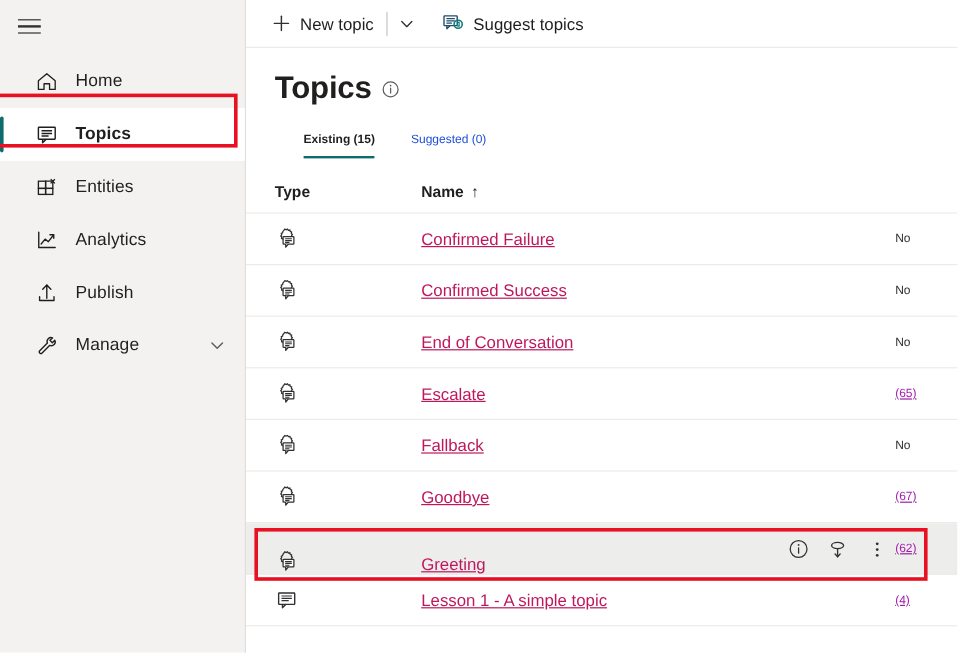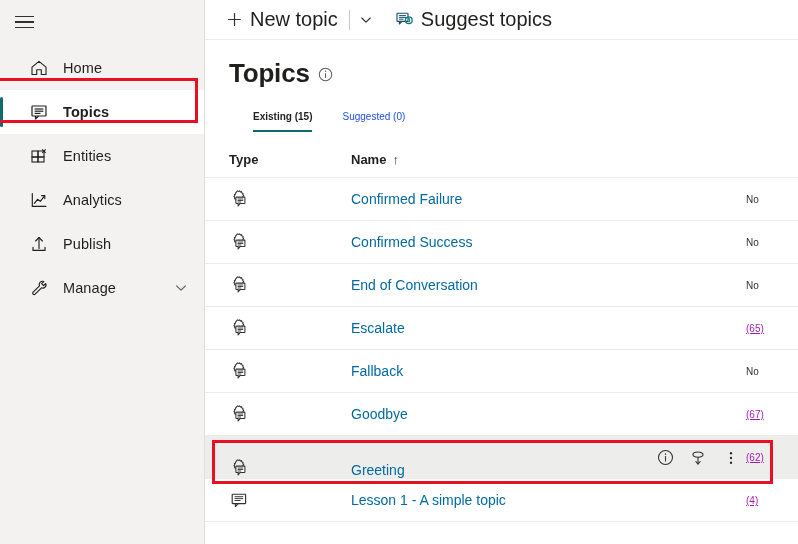--- a/index.html
+++ b/index.html
@@ -64,21 +64,21 @@
   .main { flex: 1 1 auto; height: 544px; background: #fff; position: relative; overflow: hidden; }
 
   .cmdbar {
     height: 40px; display: flex; align-items: center;
     padding-left: 13px; gap: 0px;
     border-bottom: 1px solid #edebe9;
   }
   .cmd-btn {
     display: flex; align-items: center; gap: 7px;
     height: 32px; padding: 0 8px;
-    font-size: 20px; color: #201f1e; cursor: pointer;
+    font-size: 14px; color: #201f1e; cursor: pointer;
     white-space: nowrap;
   }
   .cmd-sep { width: 1px; height: 20px; background: #c8c6c4; margin: 0 3px; }
   .cmd-caret {
     width: 26px; height: 32px; display: flex; align-items: center; justify-content: center;
     cursor: pointer; color: #201f1e;
   }
 
   .page-head { padding: 18px 0 0 24px; }
   .page-title-row { display: flex; align-items: center; gap: 8px; }
@@ -118,21 +118,21 @@
   .row {
     display: flex; align-items: center;
     height: 43px;
     padding-left: 24px;
     border-bottom: 1px solid #edebe9;
     font-size: 14px; color: #323130;
     cursor: pointer;
     position: relative;
   }
   .row .cell-type { flex: 0 0 122px; display: flex; align-items: center; color: #323130; }
-  .row .cell-name { flex: 1 1 auto; color: #0369a1; }
+  .row .cell-name { flex: 1 1 auto; color: #be185d; text-decoration: underline; }
   .row .cell-actions {
     position: absolute; right: 58px; top: 0; height: 43px;
     display: none; align-items: center; gap: 15px;
     color: #323130;
   }
   .row.hovered { background: #ededeb; align-items: flex-end; }
   .row.hovered .cell-actions { display: flex; }
   .act { display: flex; align-items: center; justify-content: center; cursor: pointer; width: 18px; height: 18px; }
 
   .cell-trig {

